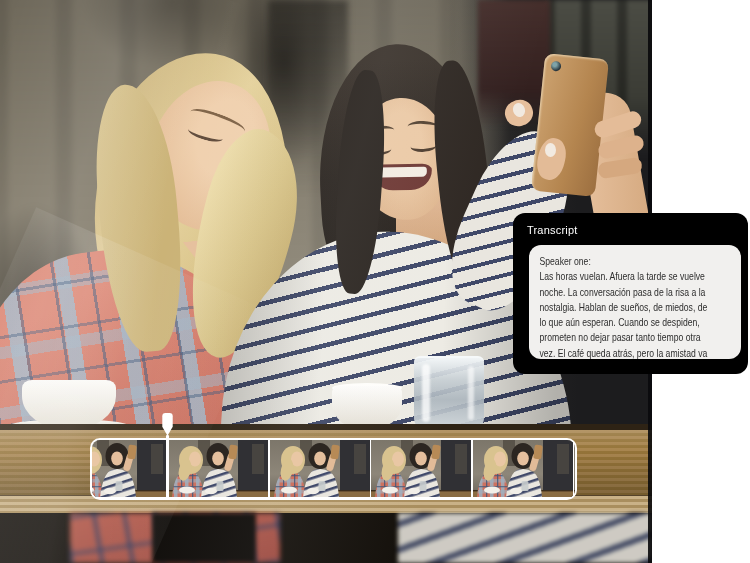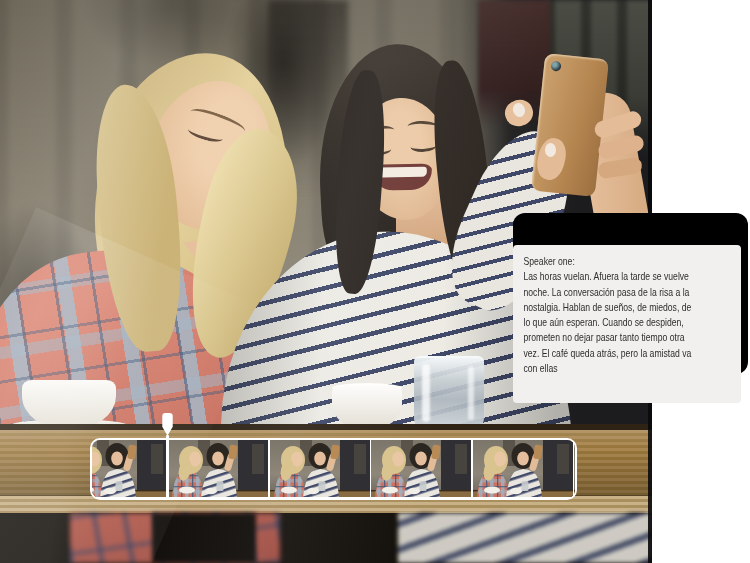--- a/index.html
+++ b/index.html
@@ -150,22 +150,22 @@
   
   .export-btn{position:absolute;left:512px;top:167px;height:31px;display:inline-flex;align-items:center;
     gap:8px;padding:0 13px 0 11px;background:#0d0d0d;color:#ffffff;border:none;border-radius:8px;
     font-family:"Liberation Sans","DejaVu Sans",sans-serif;font-size:13.5px;cursor:pointer;}
   .export-btn svg{display:block;}
 
   
   .transcript-panel{position:absolute;left:513px;top:213px;width:235px;height:161px;background:#000000;
     border-radius:12px;box-sizing:border-box;}
   .transcript-title{color:#ffffff;font-size:11px;padding:11px 0 0 14px;letter-spacing:.2px;}
-  .transcript-card{position:absolute;left:0;right:7px;top:32px;height:158px;background:#f1f0ee;
-    border-radius:4px;overflow:hidden;}
+  .transcript-card{position:absolute;left:16px;right:7px;top:32px;height:114px;background:#f1f0ee;
+    border-radius:12px;overflow:hidden;}
   .tlines{padding:9px 0 0 14px;width:256px;transform:scaleX(.75);transform-origin:0 0;}
   .tline{white-space:nowrap;font-size:11.5px;line-height:15.3px;color:#2d2d2d;}
 </style>
 </head>
 <body>
 
 <svg width="0" height="0" style="position:absolute" aria-hidden="true">
   <defs>
     <linearGradient id="g-bg" x1="0" y1="0" x2="0" y2="1">
       <stop offset="0" stop-color="#7c766a"></stop>
@@ -301,20 +301,21 @@
       </div>
     </div>
     <svg class="abs playhead-pin" viewBox="0 0 14 24" width="15" height="25">
       <path d="M2 4 Q2 1 5 1 H9 Q12 1 12 4 V14.2 L7 22.8 L2 14.2 Z" fill="#ffffff"></path>
     </svg>
     <div class="abs playhead-line"></div>
   </div>
 
 
   <section class="transcript-panel">
+    <div class="transcript-title">Transcript</div>
     <div class="transcript-card">
       <div class="tlines">
         <div class="tline">Speaker one:</div>
         <div class="tline">Las horas vuelan. Afuera la tarde se vuelve</div>
         <div class="tline">noche. La conversación pasa de la risa a la</div>
         <div class="tline">nostalgia. Hablan de sueños, de miedos, de</div>
         <div class="tline">lo que aún esperan. Cuando se despiden,</div>
         <div class="tline">prometen no dejar pasar tanto tiempo otra</div>
         <div class="tline">vez. El café queda atrás, pero la amistad va</div>
         <div class="tline">con ellas</div>

